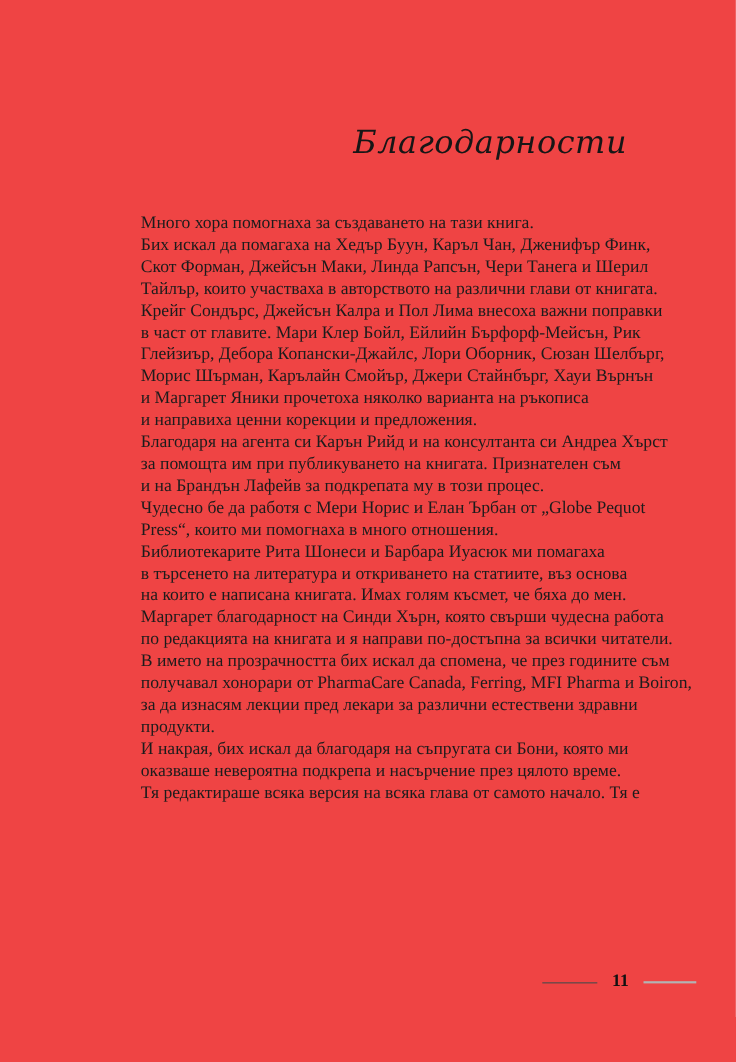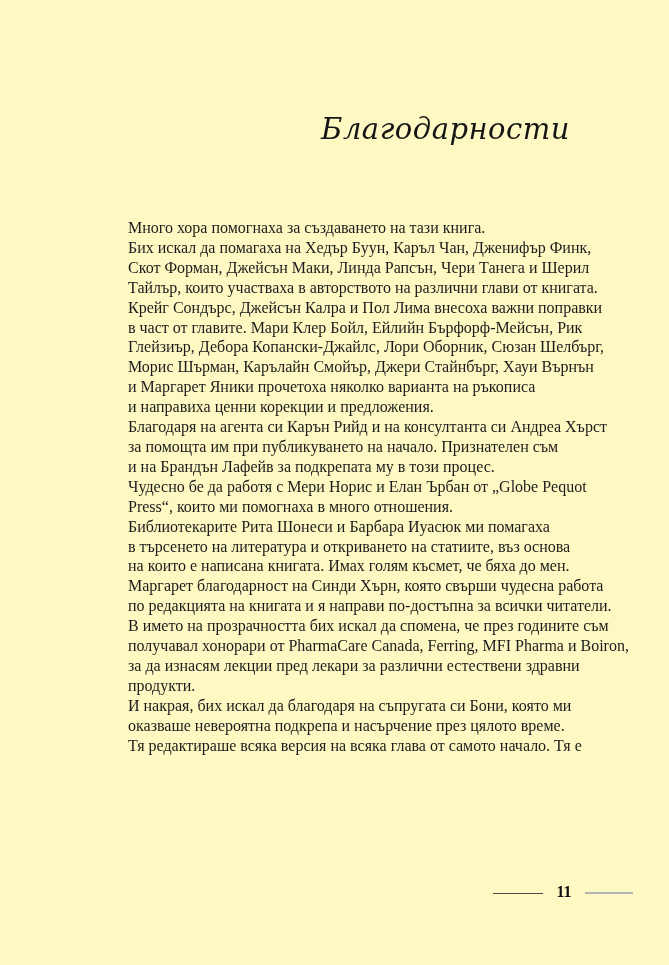--- a/index.html
+++ b/index.html
@@ -5,41 +5,41 @@
   html, body {
     margin: 0;
     padding: 0;
     background: #e8e8e8;
   }
   .page {
     position: relative;
     width: 669px;
     height: 965px;
     margin: 0 auto;
-    background: #fef9c3;
+    background: #ef4444;
     overflow: hidden;
     font-family: "Liberation Serif", serif;
   }
   .chapter-title {
     position: absolute;
     top: 112px;
     right: 99px;
     margin: 0;
     font-family: "DejaVu Serif", serif;
     font-style: italic;
     font-weight: 400;
     font-size: 29px;
     letter-spacing: 0.5px;
     color: #161616;
     white-space: nowrap;
   }
   .body-text {
     position: absolute;
     left: 128px;
-    top: 218px;
+    top: 193px;
     width: 512px;
     font-family: "Liberation Serif", serif;
     font-size: 16px;
     line-height: 19.9px;
     color: #1c1c1c;
   }
   .body-text .line {
     white-space: nowrap;
   }
   .page-footer {
@@ -92,21 +92,21 @@
       <div class="line">Бих искал да помагаха на Хедър Буун, Каръл Чан, Дженифър Финк,</div>
       <div class="line">Скот Форман, Джейсън Маки, Линда Рапсън, Чери Танега и Шерил</div>
       <div class="line">Тайлър, които участваха в авторството на различни глави от книгата.</div>
       <div class="line">Крейг Сондърс, Джейсън Калра и Пол Лима внесоха важни поправки</div>
       <div class="line">в част от главите. Мари Клер Бойл, Ейлийн Бърфорф-Мейсън, Рик</div>
       <div class="line">Глейзиър, Дебора Копански-Джайлс, Лори Оборник, Сюзан Шелбърг,</div>
       <div class="line">Морис Шърман, Карълайн Смойър, Джери Стайнбърг, Хауи Върнън</div>
       <div class="line">и Маргарет Яники прочетоха няколко варианта на ръкописа</div>
       <div class="line">и направиха ценни корекции и предложения.</div>
       <div class="line">Благодаря на агента си Карън Рийд и на консултанта си Андреа Хърст</div>
-      <div class="line">за помощта им при публикуването на начало. Признателен съм</div>
+      <div class="line">за помощта им при публикуването на книгата. Признателен съм</div>
       <div class="line">и на Брандън Лафейв за подкрепата му в този процес.</div>
       <div class="line">Чудесно бе да работя с Мери Норис и Елан Ърбан от „Globe Pequot</div>
       <div class="line">Press“, които ми помогнаха в много отношения.</div>
       <div class="line">Библиотекарите Рита Шонеси и Барбара Иуасюк ми помагаха</div>
       <div class="line">в търсенето на литература и откриването на статиите, въз основа</div>
       <div class="line">на които е написана книгата. Имах голям късмет, че бяха до мен.</div>
       <div class="line">Маргарет благодарност на Синди Хърн, която свърши чудесна работа</div>
       <div class="line">по редакцията на книгата и я направи по-достъпна за всички читатели.</div>
       <div class="line">В името на прозрачността бих искал да спомена, че през годините съм</div>
       <div class="line">получавал хонорари от PharmaCare Canada, Ferring, MFI Pharma и Boiron,</div>

